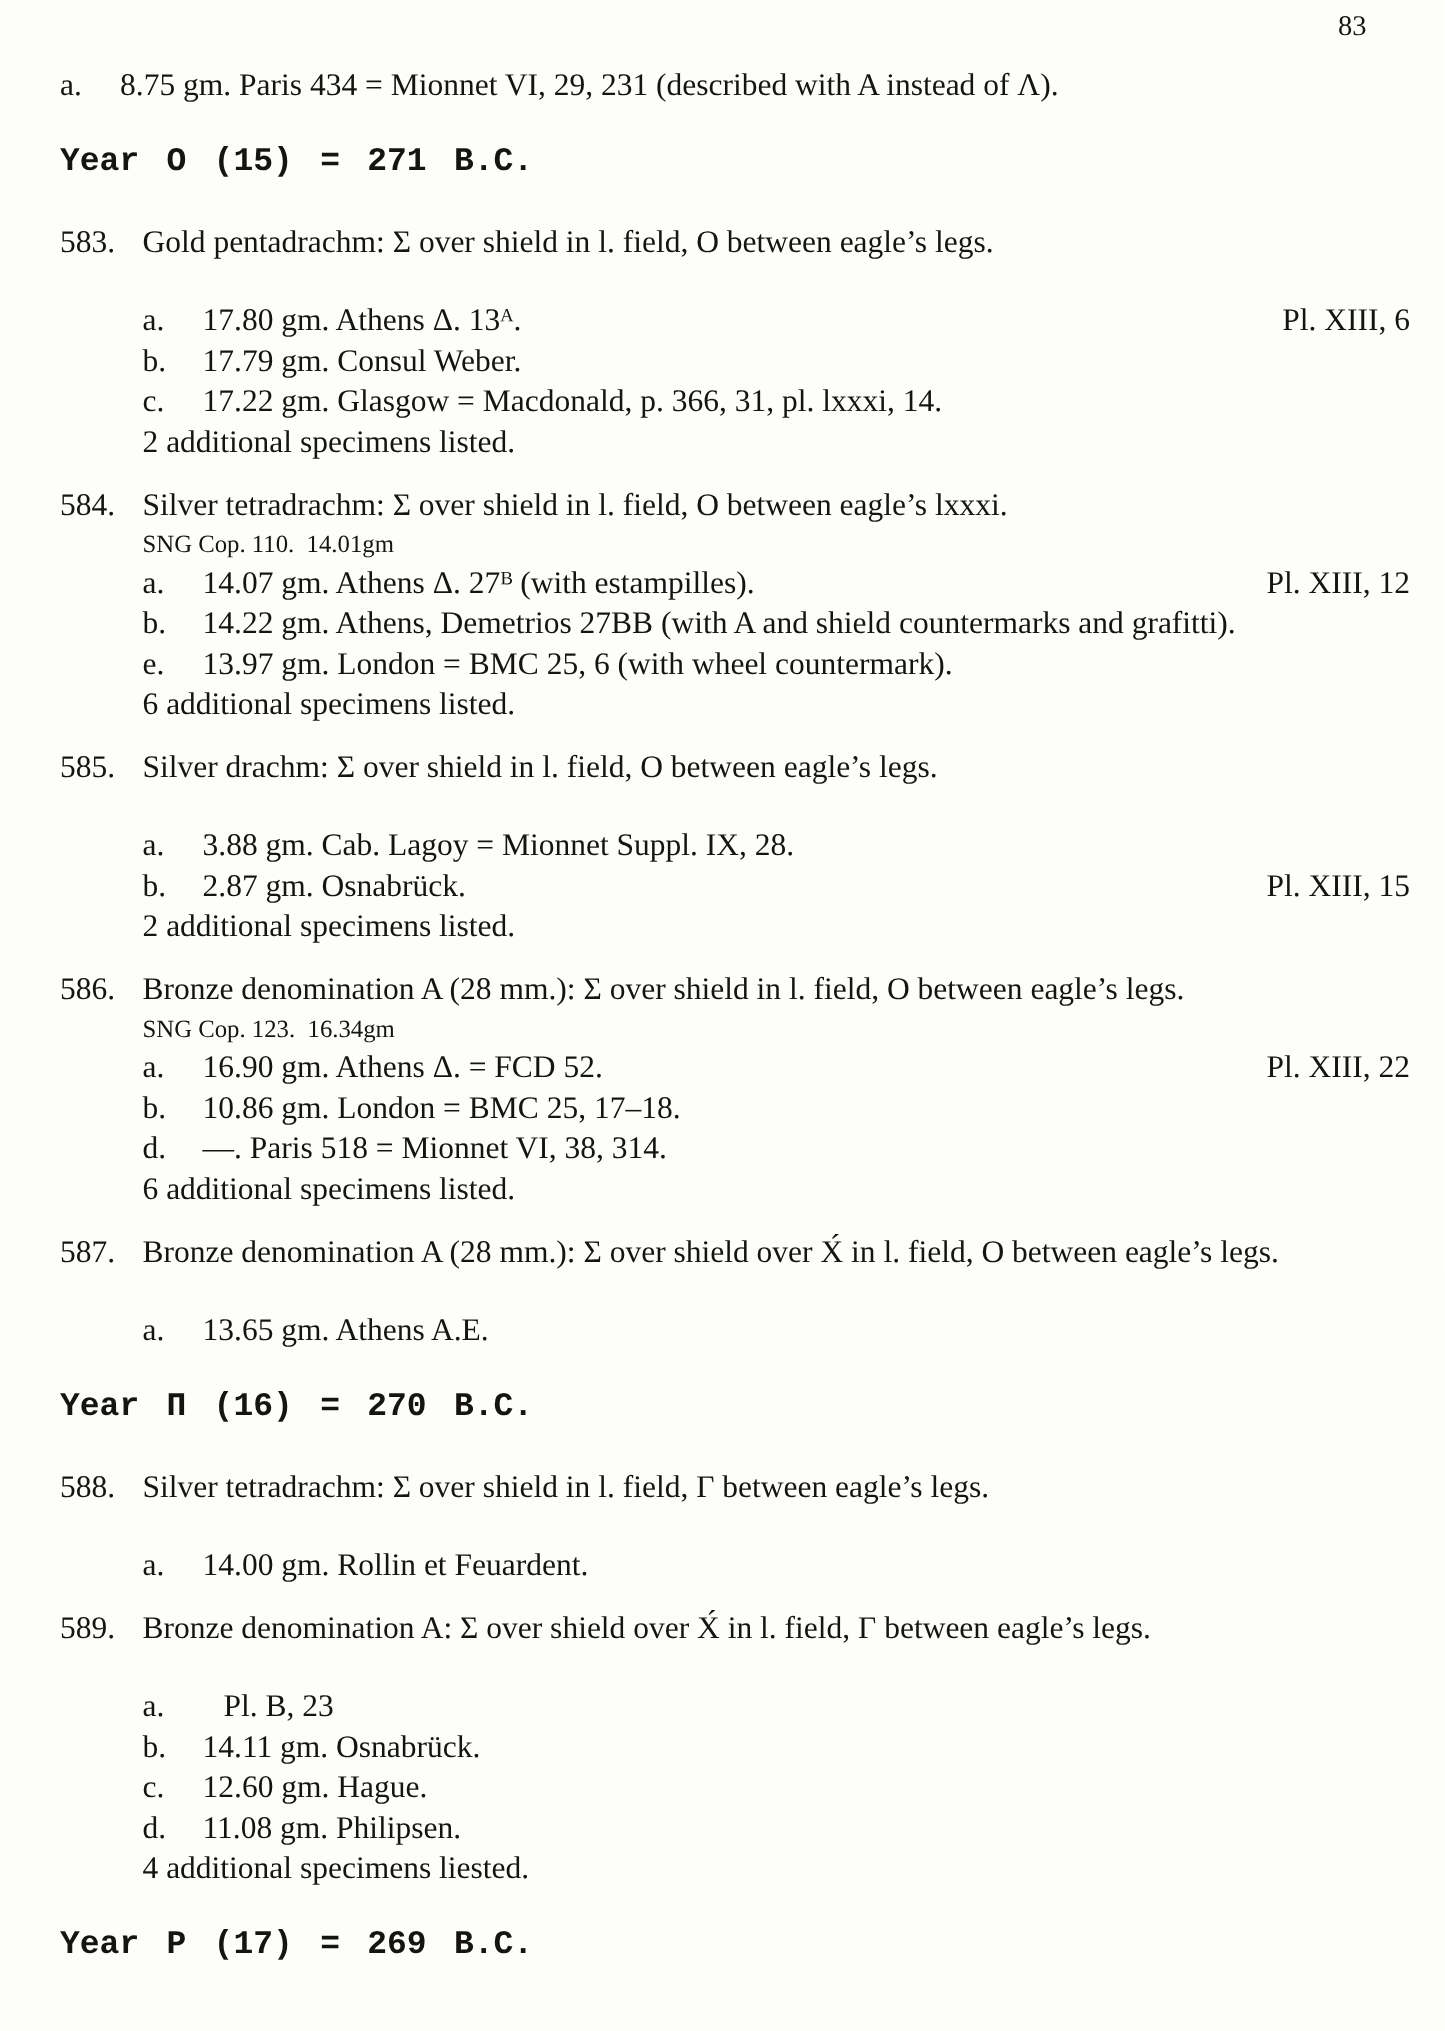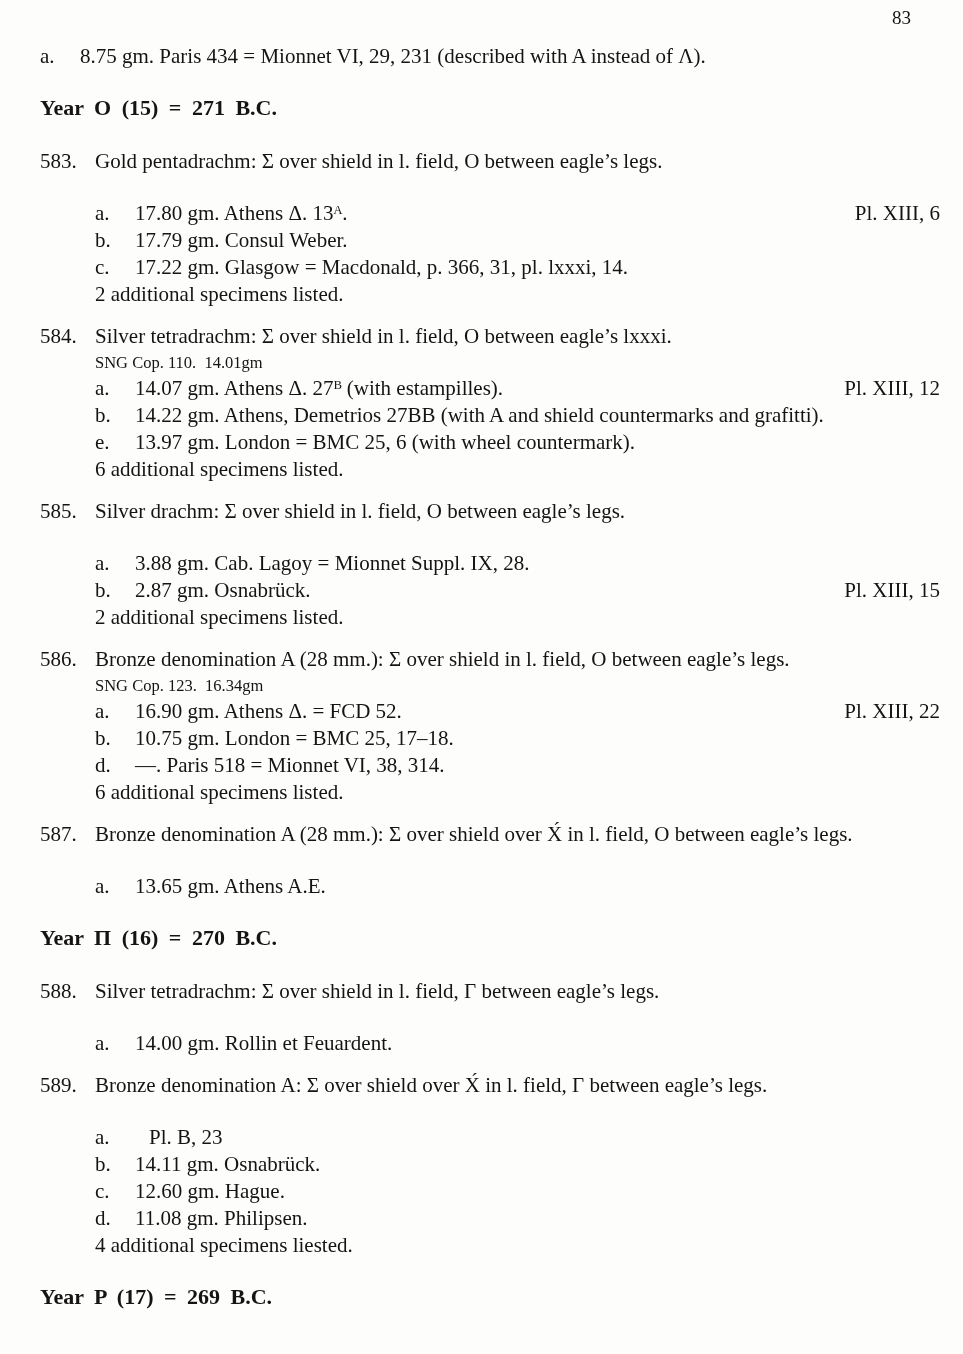--- a/index.html
+++ b/index.html
@@ -27,20 +27,21 @@
   .spec-row { display: flex; align-items: flex-start; }
   .spec-letter { flex: 0 0 40px; }
   .spec-text { flex: 1 1 auto; }
   .plate-ref { flex: 0 0 auto; padding-left: 14px; white-space: nowrap; }
   .section-heading {
     font-weight: bold;
     font-size: 22px;
     line-height: 28px;
     word-spacing: 5px;
     margin: 24px 0 26px 0;
+    font-family: Liberation Mono, monospace;
   }
   .entry { margin-bottom: 15px; }
   .entry-head { display: flex; align-items: flex-start; }
   .entry-num { flex: 0 0 55px; }
   .entry-desc { flex: 1 1 auto; }
   .annotation {
     margin-left: 55px;
     font-size: 16.5px;
     line-height: 24px;
     margin-top: 1px;
@@ -133,21 +134,21 @@
         </div>
         <div class="annotation">SNG Cop. 123.&nbsp; 16.34gm</div>
         <div class="spec-block tight">
           <div class="spec-row">
             <span class="spec-letter">a.</span>
             <span class="spec-text">16.90 gm. Athens Δ. = FCD 52.</span>
             <span class="plate-ref">Pl. XIII, 22</span>
           </div>
           <div class="spec-row">
             <span class="spec-letter">b.</span>
-            <span class="spec-text">10.75 gm. London = BMC 25, 17–18.</span>
+            <span class="spec-text">10.86 gm. London = BMC 25, 17–18.</span>
           </div>
           <div class="spec-row">
             <span class="spec-letter">d.</span>
             <span class="spec-text">—. Paris 518 = Mionnet VI, 38, 314.</span>
           </div>
           <div class="footer-line">6 additional specimens listed.</div>
         </div>
       </div>
       <div class="entry">
         <div class="entry-head">

